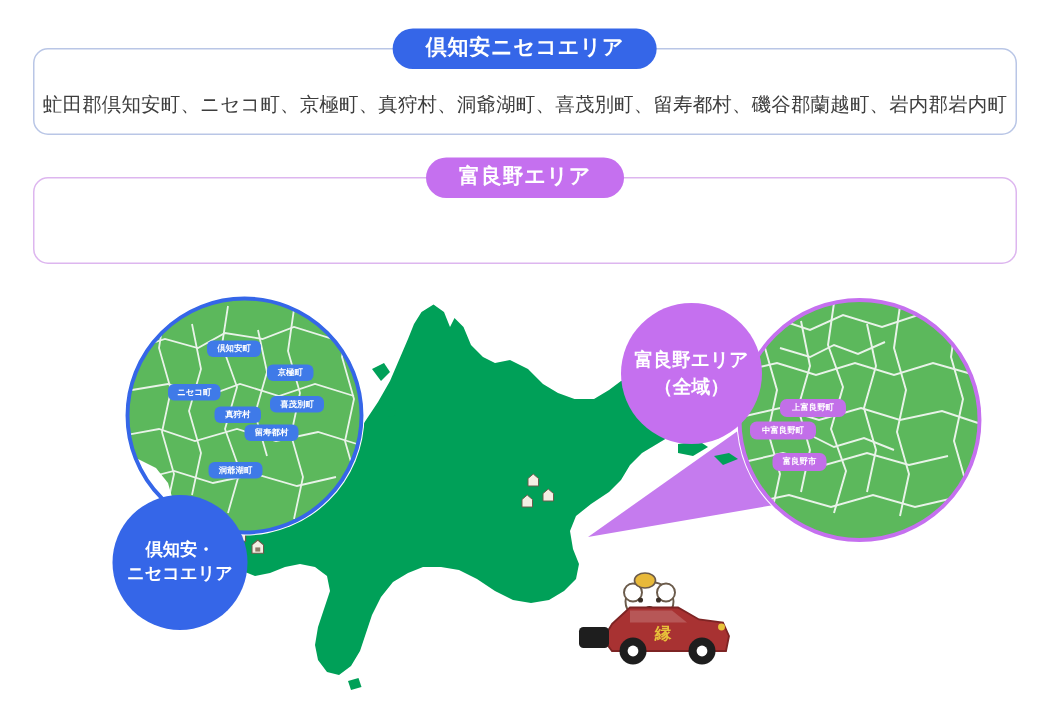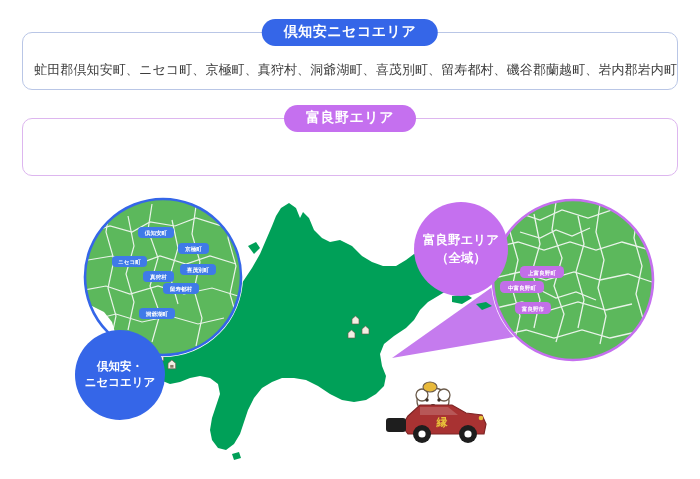--- a/index.html
+++ b/index.html
@@ -36,21 +36,21 @@
     letter-spacing:.5px;
     white-space:nowrap;
     line-height:1.25;
   }
   .panel.blue  .panel-title{background:#3566e8;}
   .panel.purple .panel-title{background:#c570ef;}
 
   .panel-body{
     position:absolute;
     left:0;right:0;top:28px;
-    text-align:right;
+    text-align:center;
     font-size:13px;
     color:#3d3d3d;
     letter-spacing:.1px;
     white-space:nowrap;
   }
 
   
   .maparea{position:absolute;left:0;top:186px;width:700px;height:293px;}
   .maparea svg{display:block;}
 

